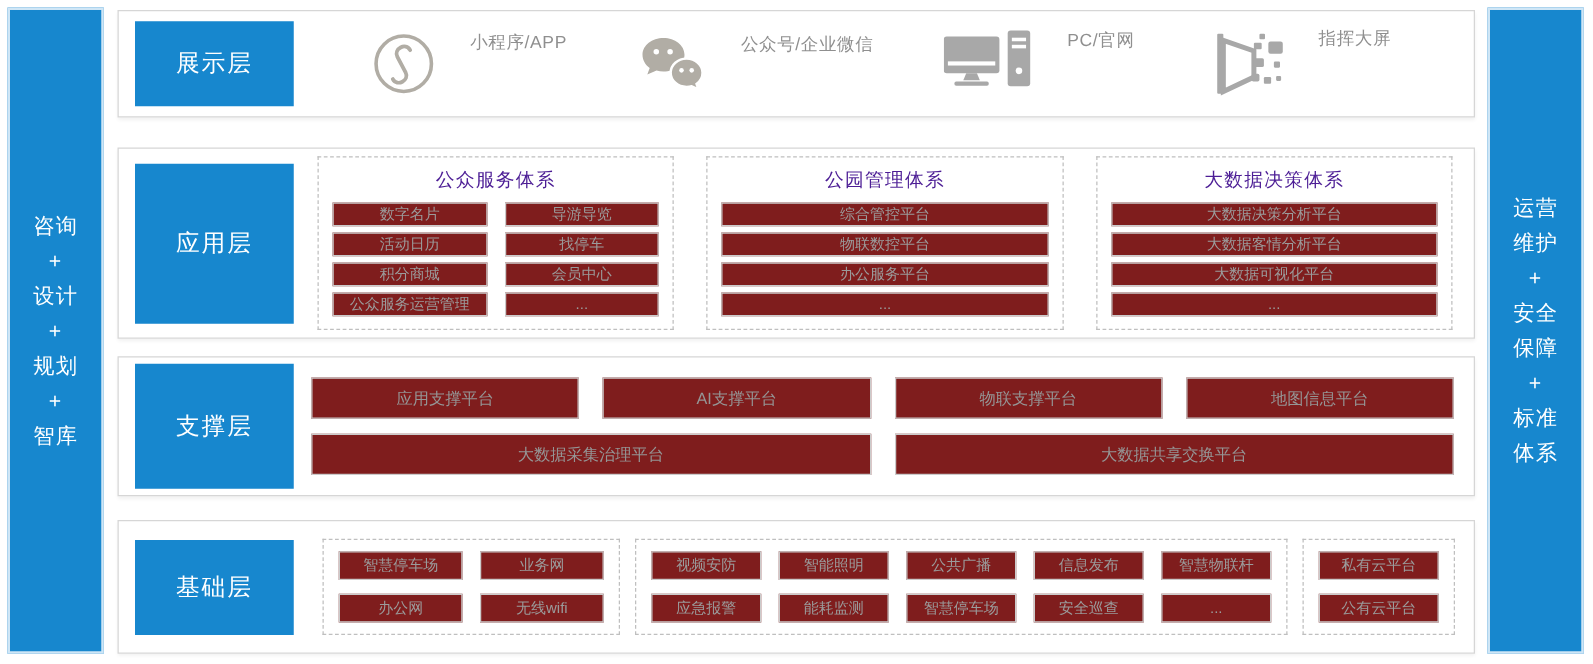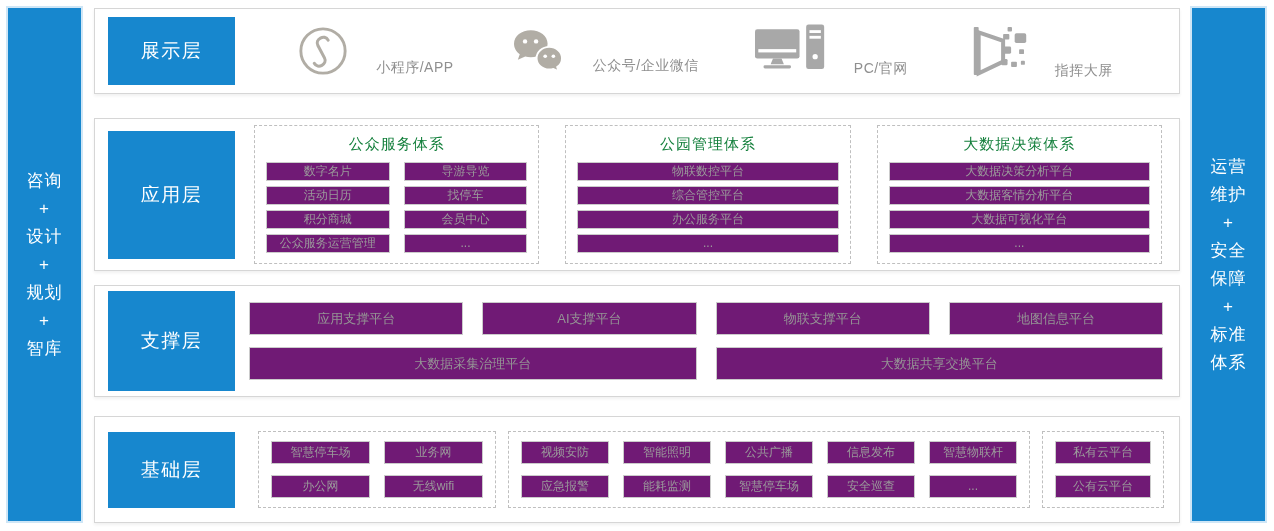--- a/index.html
+++ b/index.html
@@ -43,34 +43,34 @@
   .row-display .layer-label    { height:68px;  }
   .row-app .layer-label        { height:128px; }
   .row-support .layer-label    { height:100px;  }
   .row-foundation .layer-label { height:76px;  }
 
   
   .display-items {
     flex:1; display:flex; align-items:center;
     justify-content:space-evenly; padding:0 10px 0 6px;
   }
-  .display-item { display:flex; align-items:flex-end; gap:27px; }
+  .display-item { display:flex; align-items:flex-start; gap:27px; }
   .display-item .icon { display:flex; align-items:center; }
   .display-label { font-size:14px; color:#8f8f8f; letter-spacing:0.5px; }
 
   
   .pill {
-    border:1px solid #cbcbcb; background:#701a75; color:#9b9b9b;
+    border:1px solid #cbcbcb; background:#7f1d1d; color:#9b9b9b;
     text-align:center; overflow:hidden; white-space:nowrap;
   }
 
   
   .app-groups { flex:1; display:flex; gap:26px; padding:0 17px 0 19px; }
   .app-group { flex:1; border:1px dashed #bfbfbf; padding:7px 11px 10px; }
-  .group-title { text-align:center; font-size:15px; color:#15803d; margin:2px 0 8px; letter-spacing:1px; }
+  .group-title { text-align:center; font-size:15px; color:#4c1d95; margin:2px 0 8px; letter-spacing:1px; }
   .group-grid { display:grid; grid-row-gap:5px; grid-column-gap:14px; }
   .group-grid.cols-2 { grid-template-columns:1fr 1fr; }
   .group-grid.cols-1 { grid-template-columns:1fr; }
   .app-group .pill { height:19px; line-height:17px; font-size:12px; }
 
   
   .support-area { flex:1; padding:0 16px 0 14px; }
   .support-row { display:grid; grid-column-gap:19px; }
   .support-row.r1 { grid-template-columns:repeat(4,1fr); margin-bottom:12px; }
   .support-row.r2 { grid-template-columns:repeat(2,1fr); }
@@ -182,22 +182,22 @@
           <div class="pill">积分商城</div>
           <div class="pill">会员中心</div>
           <div class="pill">公众服务运营管理</div>
           <div class="pill">...</div>
         </div>
       </div>
 
       <div class="app-group">
         <div class="group-title">公园管理体系</div>
         <div class="group-grid cols-1">
+          <div class="pill">综合管控平台</div>
           <div class="pill">物联数控平台</div>
-          <div class="pill">综合管控平台</div>
           <div class="pill">办公服务平台</div>
           <div class="pill">...</div>
         </div>
       </div>
 
       <div class="app-group">
         <div class="group-title">大数据决策体系</div>
         <div class="group-grid cols-1">
           <div class="pill">大数据决策分析平台</div>
           <div class="pill">大数据客情分析平台</div>

